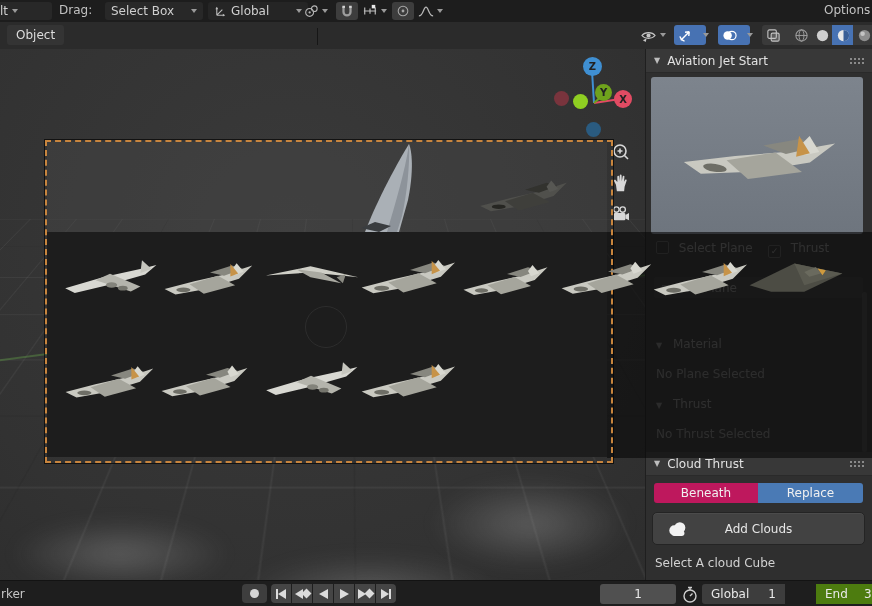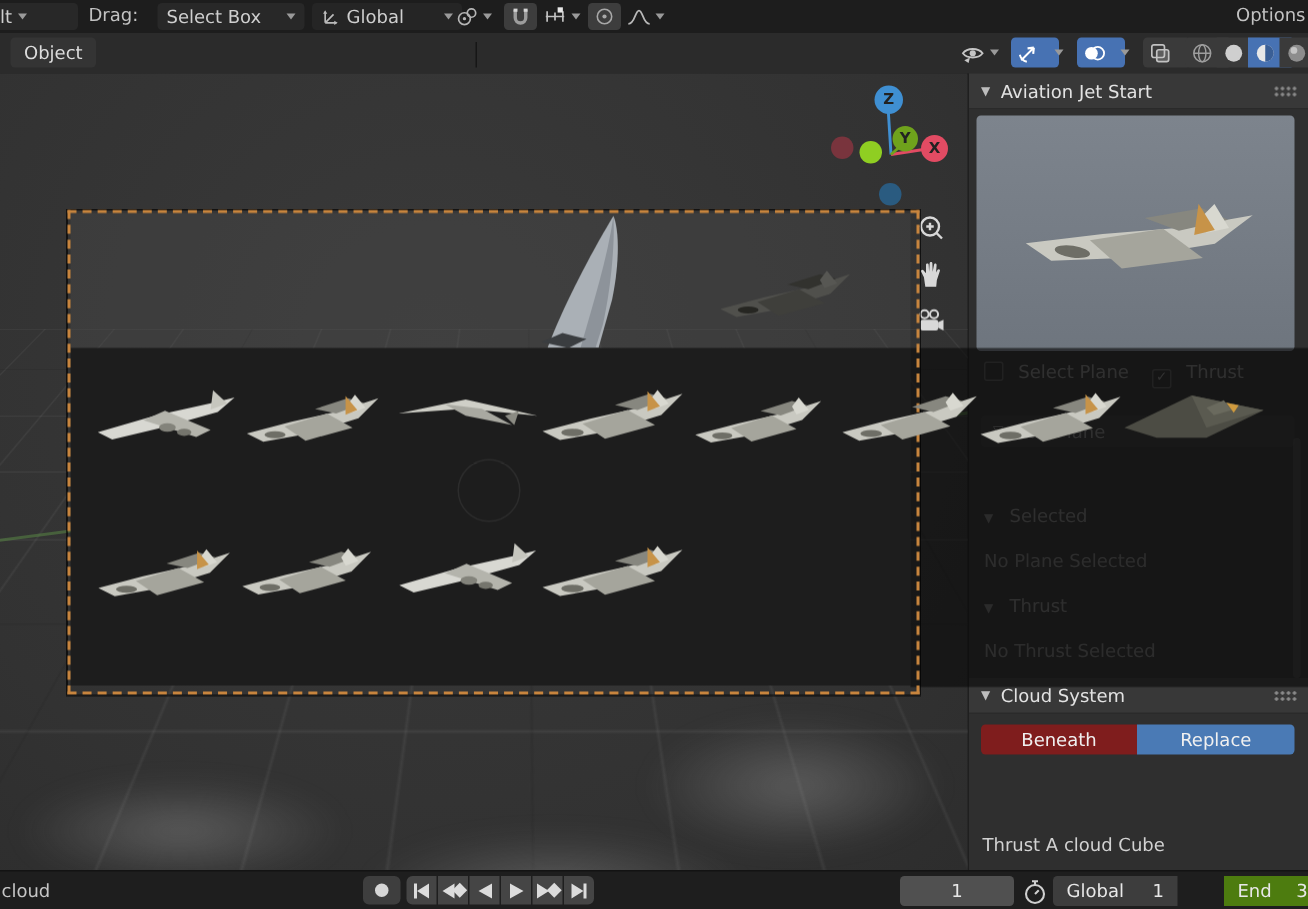--- a/index.html
+++ b/index.html
@@ -56,21 +56,21 @@
   .grip{margin-left:auto;width:16px;height:8px;
         background-image:radial-gradient(circle,#8a8a8a 1px,transparent 1.2px);
         background-size:4px 4px;}
   #preview{left:5px;top:28px;width:212px;height:157px;border-radius:3px;overflow:hidden;
            background:linear-gradient(180deg,#7d848d 0%,#757c85 55%,#6e757e 100%);}
   .dimmed{opacity:.38;}
   .checkbox{display:inline-block;width:11px;height:11px;border:1px solid #777;border-radius:2px;background:#222;
             margin-right:6px;vertical-align:-2px;font-size:9px;line-height:11px;text-align:center;color:#ddd;}
   .subhead{color:#cfcfcf;}
   .seg{position:absolute;height:20px;display:flex;align-items:center;justify-content:center;color:#f0f0f0;}
-  #btn-beneath{left:8px;top:434px;width:104px;background:#7f1d1d;border-radius:3px 0 0 3px;}
+  #btn-beneath{left:8px;top:434px;width:104px;background:#be185d;border-radius:3px 0 0 3px;}
   #btn-within{left:112px;top:434px;width:105px;background:#4a7ab5;border-radius:0 3px 3px 0;}
   #btn-addclouds{left:6px;top:463px;width:211px;height:31px;background:#424242;border:1px solid #242424;
                  border-radius:5px;display:flex;align-items:center;justify-content:center;color:#e6e6e6;
                  box-shadow:inset 0 1px 0 rgba(255,255,255,.05);}
   #addclouds-icon{position:absolute;left:14px;top:8px;}
   #scrollbar{left:216px;top:243px;width:5px;height:160px;background:#4a4a4a;border-radius:3px;opacity:.5;}
   
   #bottombar{left:0;top:580px;width:872px;height:26px;background:#1e1e1e;border-top:1px solid #131313;}
   .pbtn{position:absolute;top:3px;height:19px;background:#454545;display:flex;align-items:center;justify-content:center;}
   .tri-r{width:0;height:0;border-top:5px solid transparent;border-bottom:5px solid transparent;border-left:8px solid #dcdcdc;}
@@ -387,46 +387,54 @@
     <div class="abs dimmed" style="left:122px;top:192px">
       <span class="checkbox">✓</span>
       <span>Thrust</span>
     </div>
     <div class="abs dimmed" style="left:8px;top:228px;width:209px;height:21px;background:#3c3c3c;border-radius:3px;display:flex;align-items:center;padding:0 8px;box-sizing:border-box;gap:8px">
       <span style="font-size:9px;color:#ddd">▽</span>
       <span>Add Plane</span>
     </div>
     <div class="abs dimmed subhead" style="left:10px;top:288px">
       <span class="tri">▼</span>
-      <span>Selected</span>
+      <span>Material</span>
     </div>
     <div class="abs dimmed" style="left:10px;top:318px;color:#c4c4c4">No Plane Selected</div>
     <div class="abs dimmed subhead" style="left:10px;top:348px">
       <span class="tri">▼</span>
       <span>Thrust</span>
     </div>
     <div class="abs dimmed" style="left:10px;top:378px;color:#c4c4c4">No Thrust Selected</div>
     <div id="scrollbar" class="abs"></div>
 
     <div class="panel-head" style="top:403px">
       <span class="tri">▼</span>
-      <span>Cloud System</span>
+      <span>Cloud Thrust</span>
       <span class="grip"></span>
     </div>
     <div id="btn-beneath" class="seg">
       <span>Beneath</span>
     </div>
     <div id="btn-within" class="seg">
       <span>Replace</span>
     </div>
-    <div class="abs" style="left:9px;top:507px;color:#d2d2d2">Thrust A cloud Cube</div>
+    <div id="btn-addclouds" class="abs">
+      <svg id="addclouds-icon" width="22" height="16" viewBox="0 0 24 17">
+        <circle cx="8" cy="10" r="5.5" fill="#f2f2f2"></circle>
+        <circle cx="14" cy="7" r="6" fill="#f2f2f2"></circle>
+        <rect x="5" y="10" width="14" height="6" rx="3" fill="#f2f2f2"></rect>
+      </svg>
+      <span>Add Clouds</span>
+    </div>
+    <div class="abs" style="left:9px;top:507px;color:#d2d2d2">Select A cloud Cube</div>
   </div>
 
   <div id="bottombar" class="abs">
-    <span class="abs" style="left:1px;top:6px;color:#c6c6c6">cloud</span>
+    <span class="abs" style="left:1px;top:6px;color:#c6c6c6">rker</span>
 
     <div class="pbtn" style="left:242px;width:25px;border-radius:4px;background:#3e3e3e">
       <span style="width:9px;height:9px;border-radius:50%;background:#d6d6d6"></span>
     </div>
     <div class="pbtn" style="left:271px;width:20px;border-radius:4px 0 0 4px">
       <span class="bar-v"></span>
         <span class="tri-l"></span>
     </div>
     <div class="pbtn" style="left:292px;width:20px">
       <span class="tri-l"></span>

